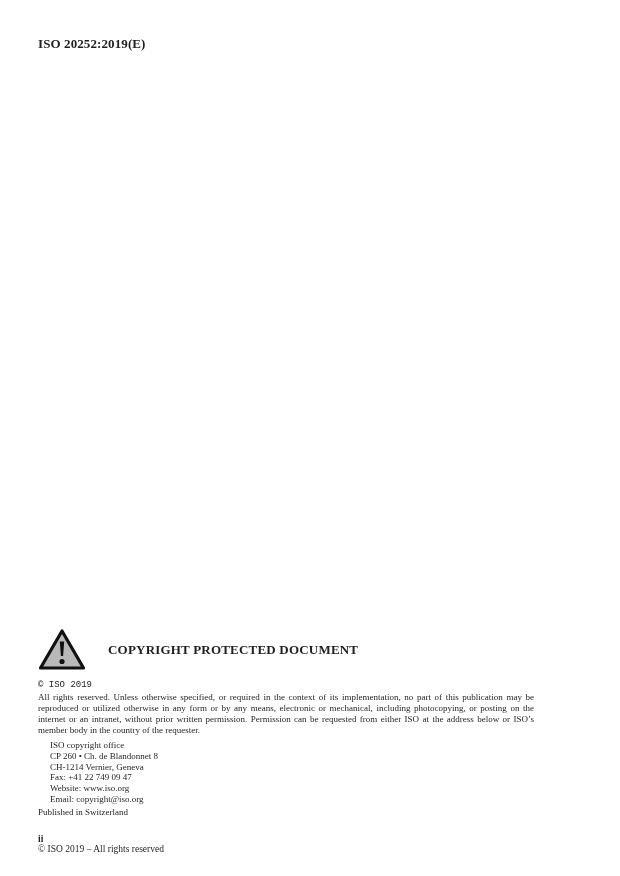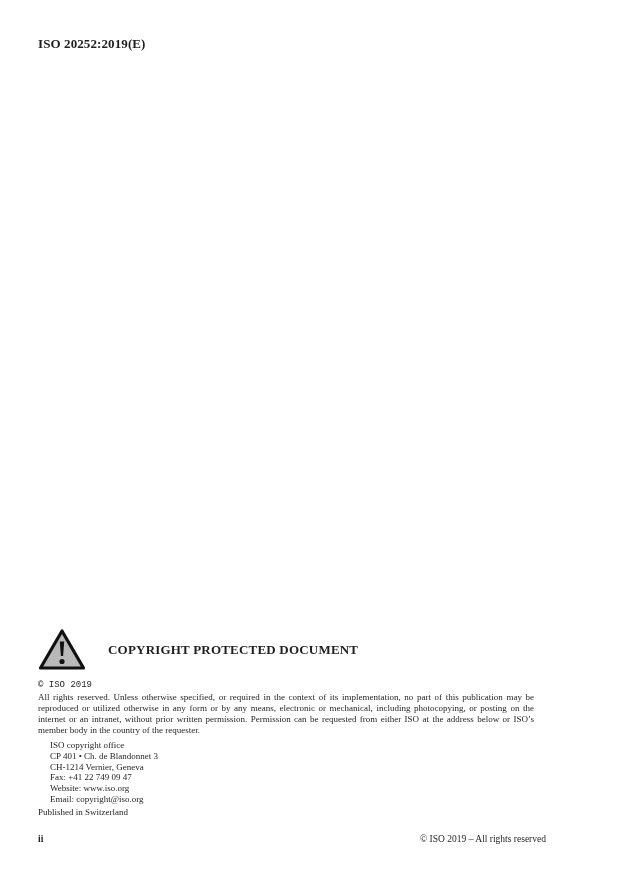--- a/index.html
+++ b/index.html
@@ -73,20 +73,21 @@
   }
   .footer {
     position: absolute;
     left: 38px;
     width: 508px;
     top: 834px;
     display: flex;
     justify-content: space-between;
     align-items: baseline;
     font-size: 9.5px;
+    flex-direction: column;
   }
   .page-number {
     font-weight: bold;
   }
 </style>
 </head>
 <body>
 
 <div class="page">
 
@@ -104,21 +105,21 @@
       </span>
       <h1 class="cpd-title">COPYRIGHT PROTECTED DOCUMENT</h1>
     </div>
 
     <div class="small copyright-line">© ISO 2019</div>
 
     <p class="small body-par">All rights reserved. Unless otherwise specified, or required in the context of its implementation, no part of this publication may be reproduced or utilized otherwise in any form or by any means, electronic or mechanical, including photocopying, or posting on the internet or an intranet, without prior written permission. Permission can be requested from either ISO at the address below or ISO’s member body in the country of the requester.</p>
 
     <div class="address-block">
       <div>ISO copyright office</div>
-      <div>CP 401 • Ch. de Blandonnet 3</div>
+      <div>CP 260 • Ch. de Blandonnet 8</div>
       <div>CH-1214 Vernier, Geneva</div>
       <div>Fax: +41 22 749 09 47</div>
       <div>Website: www.iso.org</div>
       <div>Email: copyright@iso.org</div>
     </div>
 
     <div class="small published-line">Published in Switzerland</div>
 
   </section>
 

